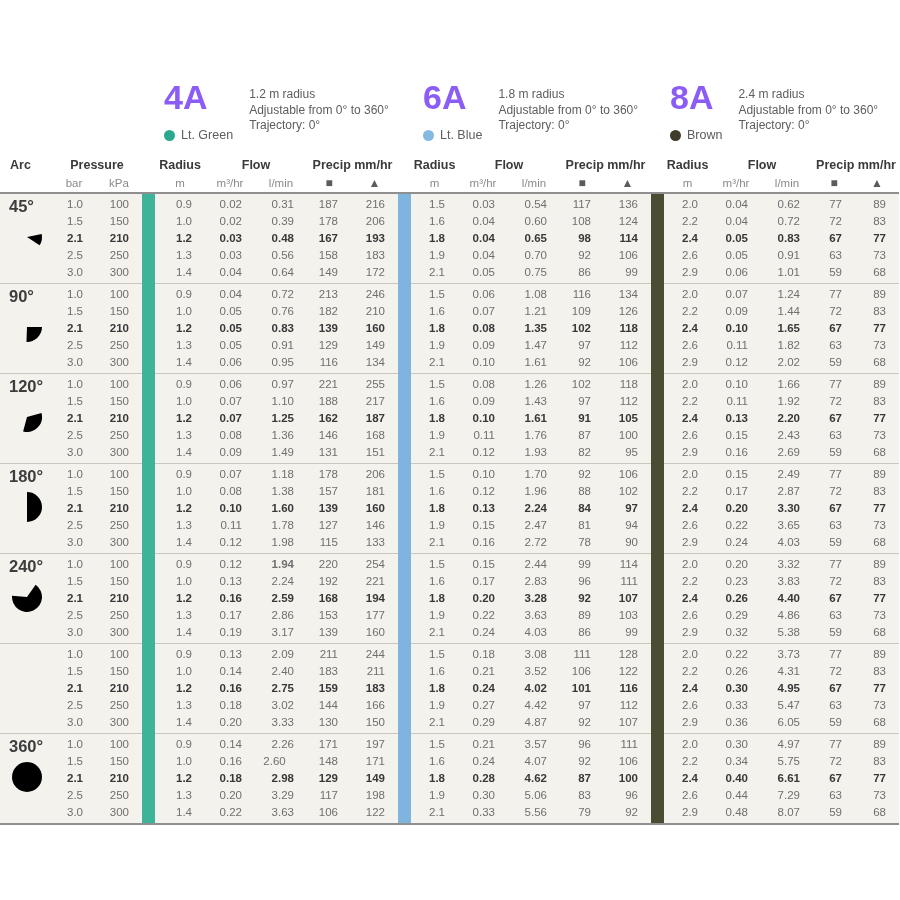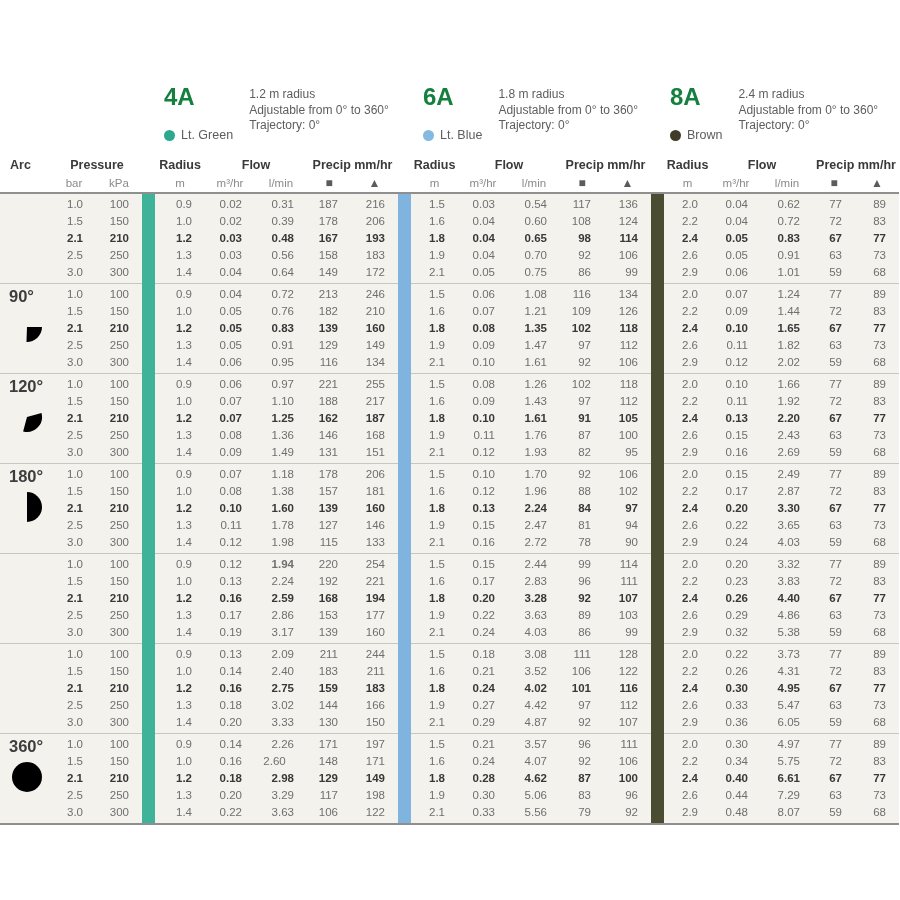--- a/index.html
+++ b/index.html
@@ -2,21 +2,21 @@
 <html><head>
 <meta charset="utf-8">
 <style>
   html,body{margin:0;padding:0;background:#fff;}
   .screen{position:relative;width:900px;height:900px;background:#fff;overflow:hidden;
           font-family:"Liberation Sans",sans-serif;color:#3c3c3c;}
   
   .models{position:absolute;top:84px;left:0;width:900px;height:64px;}
   .model{position:absolute;top:0;display:flex;gap:16px;}
   .model-left{display:flex;flex-direction:column;justify-content:space-between;height:58px;}
-  .model-code{font-size:24px;font-weight:bold;color:#15803d;line-height:26px;}
+  .model-code{font-size:34px;font-weight:bold;color:#8b5cf6;line-height:26px;}
   .legend{display:flex;align-items:center;gap:6px;font-size:12.5px;color:#5d5d5d;}
   .dot{width:11px;height:11px;border-radius:50%;display:inline-block;}
   .model-right{font-size:12px;color:#5d5d5d;line-height:15.5px;padding-top:3px;}
   
   .tbl{position:absolute;top:156px;left:0;width:899px;
        --cols:52px 44px 46px 13px 50px 50px 52px 44px 47px 13px 47px 50px 52px 44px 47px 13px 47px 50px 52px 42px 44px;}
   .hdr{display:grid;grid-template-columns:var(--cols);grid-auto-rows:18px;}
   .h1{font-weight:bold;font-size:12.5px;color:#3a3a3a;text-align:center;line-height:18px;}
   .h1.arc{text-align:left;padding-left:10px;}
   .h2{font-size:11.5px;color:#8a8a8a;text-align:center;line-height:18px;}
@@ -114,20 +114,26 @@
       <div class="h2" style="grid-column:18;grid-row:2">m³/hr</div>
       <div class="h2" style="grid-column:19;grid-row:2">l/min</div>
       <div class="hglyph" style="grid-column:20;grid-row:2">■</div>
       <div class="hglyph" style="grid-column:21;grid-row:2">▲</div>
     </div>
     <div class="tbody">
         <div class="stripe" style="left: 142px; background: rgb(63, 178, 154);"></div>
         <div class="stripe" style="left: 398px; background: rgb(127, 180, 223);"></div>
         <div class="stripe" style="left: 651px; background: rgb(74, 77, 49);"></div>
         <div class="group">
+          <div class="arcCell">
+            <div class="arcLbl">45°</div>
+            <div class="arcIco"><svg width="32" height="32">
+                <path d="M 16 16 L 30.672214011007085 12.88132463773361 A 15 15 0 0 1 28.58005851918136 24.169585525225408 Z" fill="#000"></path>
+              </svg></div>
+          </div>
           <div class="num" style="grid-area: 1 / 2;">1.0</div>
           <div class="num" style="grid-area: 1 / 3;">100</div>
           <div class="num" style="grid-area: 1 / 5;">0.9</div>
           <div class="num" style="grid-area: 1 / 6;">0.02</div>
           <div class="num" style="grid-area: 1 / 7;">0.31</div>
           <div class="num" style="grid-area: 1 / 8;">187</div>
           <div class="num" style="grid-area: 1 / 9;">216</div>
           <div class="num" style="grid-area: 1 / 11;">1.5</div>
           <div class="num" style="grid-area: 1 / 12;">0.03</div>
           <div class="num" style="grid-area: 1 / 13;">0.54</div>
@@ -480,20 +486,26 @@
           <div class="num" style="grid-area: 5 / 13;">2.72</div>
           <div class="num" style="grid-area: 5 / 14;">78</div>
           <div class="num" style="grid-area: 5 / 15;">90</div>
           <div class="num" style="grid-area: 5 / 17;">2.9</div>
           <div class="num" style="grid-area: 5 / 18;">0.24</div>
           <div class="num" style="grid-area: 5 / 19;">4.03</div>
           <div class="num" style="grid-area: 5 / 20;">59</div>
           <div class="num" style="grid-area: 5 / 21;">68</div>
         </div>
         <div class="group">
+          <div class="arcCell">
+            <div class="arcLbl">240°</div>
+            <div class="arcIco"><svg width="32" height="32">
+                <path d="M 16 16 L 24.60364654526569 3.7127193356651222 A 15 15 0 1 1 1.0570795286238166 14.692663858785131 Z" fill="#000"></path>
+              </svg></div>
+          </div>
           <div class="num" style="grid-area: 1 / 2;">1.0</div>
           <div class="num" style="grid-area: 1 / 3;">100</div>
           <div class="num" style="grid-area: 1 / 5;">0.9</div>
           <div class="num" style="grid-area: 1 / 6;">0.12</div>
           <div class="num" style="grid-area: 1 / 7; font-weight: bold;">1.94</div>
           <div class="num" style="grid-area: 1 / 8;">220</div>
           <div class="num" style="grid-area: 1 / 9;">254</div>
           <div class="num" style="grid-area: 1 / 11;">1.5</div>
           <div class="num" style="grid-area: 1 / 12;">0.15</div>
           <div class="num" style="grid-area: 1 / 13;">2.44</div>

